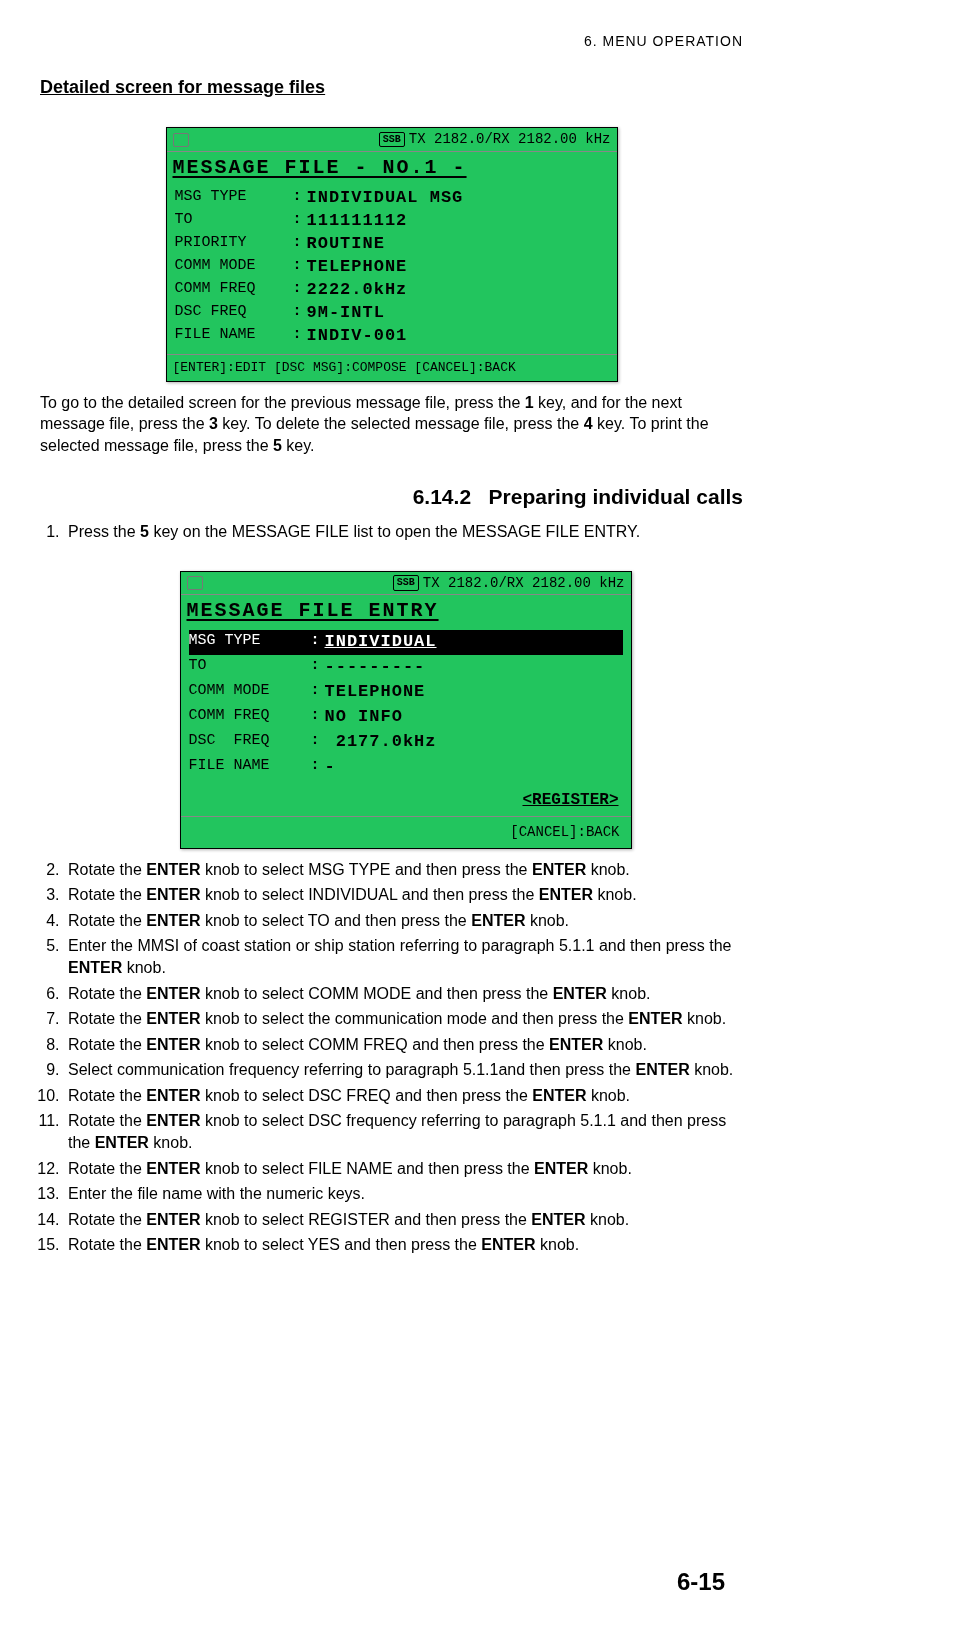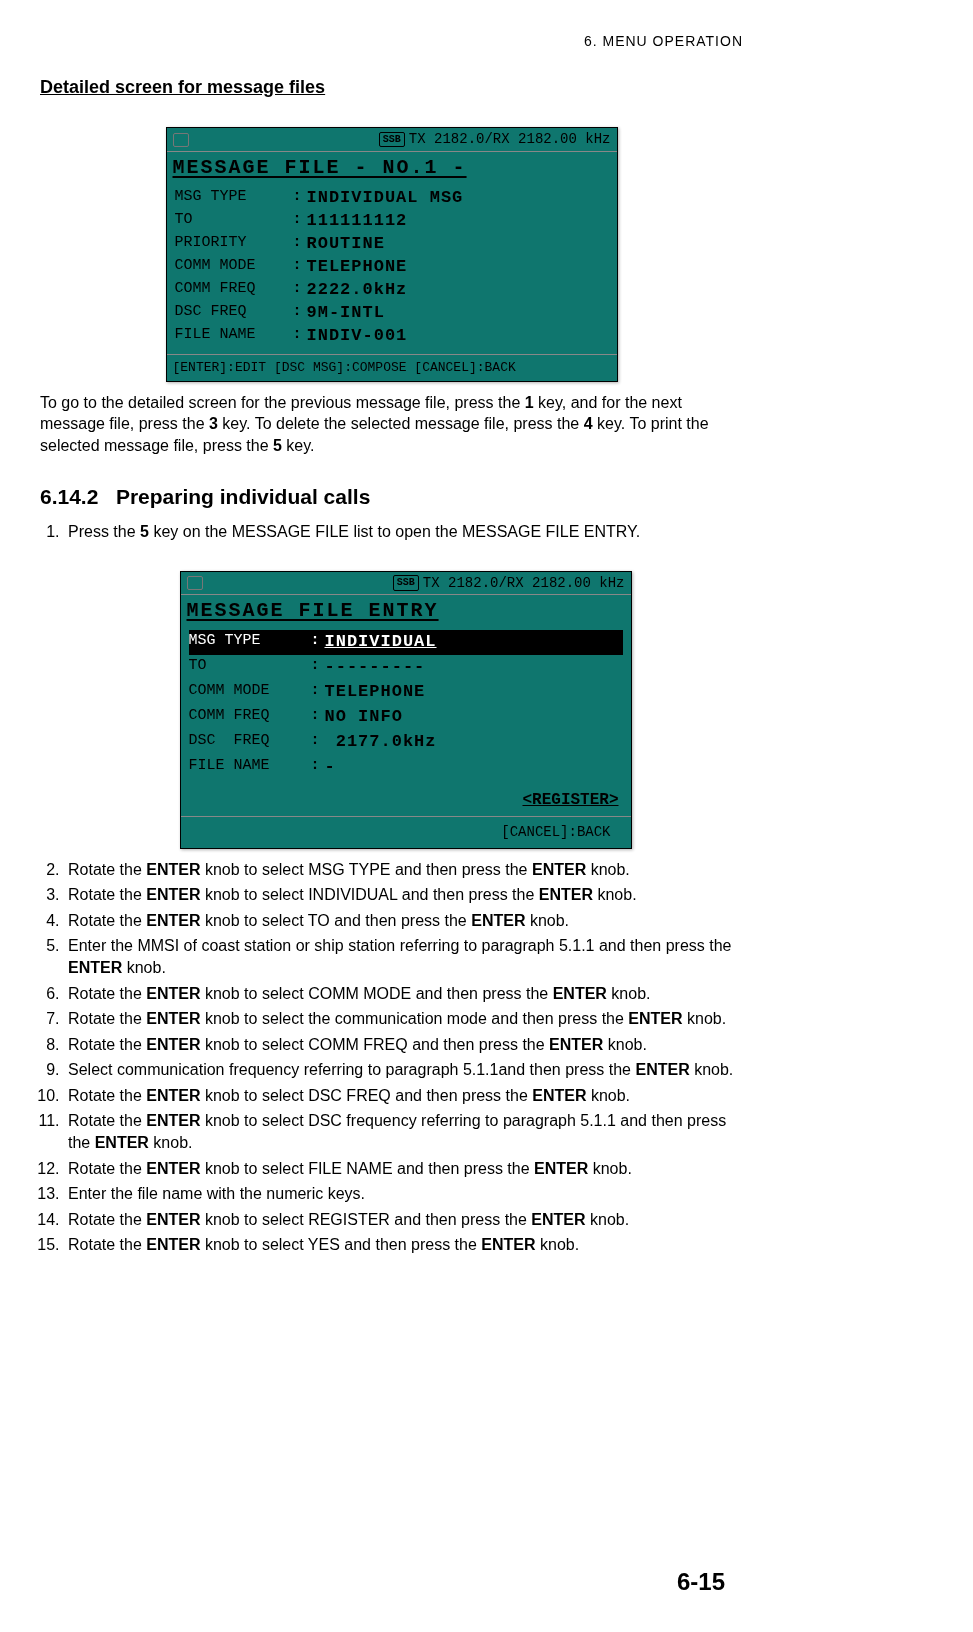--- a/index.html
+++ b/index.html
@@ -31,21 +31,21 @@
     margin: 0 0 10px 0;
   }
   p { margin: 0 0 8px 0; }
   .bold { font-weight: bold; }
   .lcd {
     width: 450px;
     margin: 28px auto 10px auto;
     border: 1px solid #000;
     box-shadow: 1px 1px 3px rgba(0,0,0,0.3);
     font-family: "Courier New", monospace;
-    background: #0f766e;
+    background: #22c55e;
   }
   .lcd-top {
     display: flex;
     align-items: center;
     font-size: 14px;
     padding: 2px 6px;
     border-bottom: 1px solid #888;
   }
   .spk-icon {
     width: 14px; height: 12px;
@@ -106,29 +106,30 @@
   .lcd2-row.highlight .lcd-val { text-decoration: underline; }
   .register {
     text-align: right;
     padding: 4px 12px 4px 0;
     font-weight: bold;
     text-decoration: underline;
     font-family: "Courier New", monospace;
   }
   .cancel-back {
     text-align: right;
-    padding: 6px 20px 6px 0;
+    padding: 6px 11px 6px 0;
     font-family: "Courier New", monospace;
     font-size: 14px;
     border-top: 1px solid #888;
   }
   h2.subsection {
     font-size: 21px;
     font-weight: bold;
     margin: 26px 0 10px 0;
+    text-align: right;
   }
   ol.steps {
     margin: 8px 0 0 0;
     padding-left: 24px;
   }
   ol.steps > li {
     margin-bottom: 4px;
     padding-left: 4px;
   }
   .page-num {

